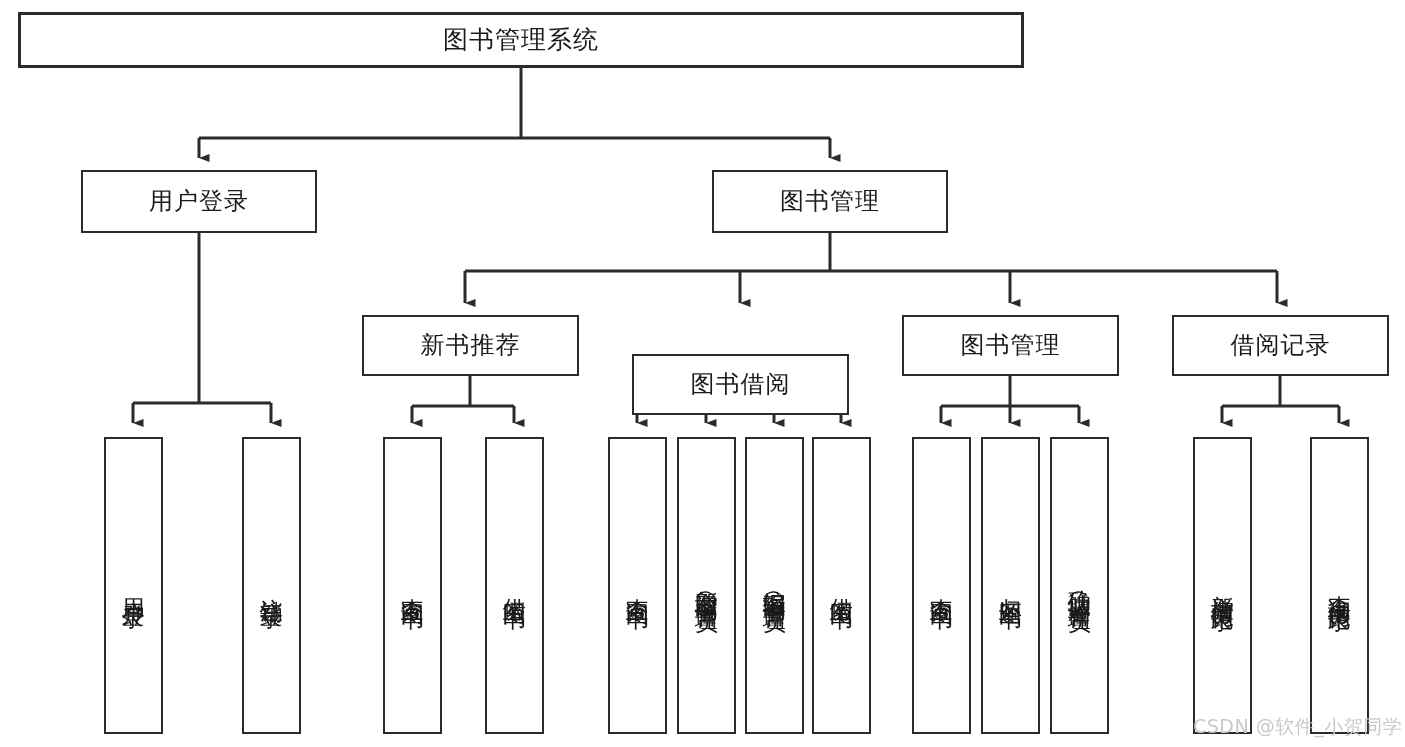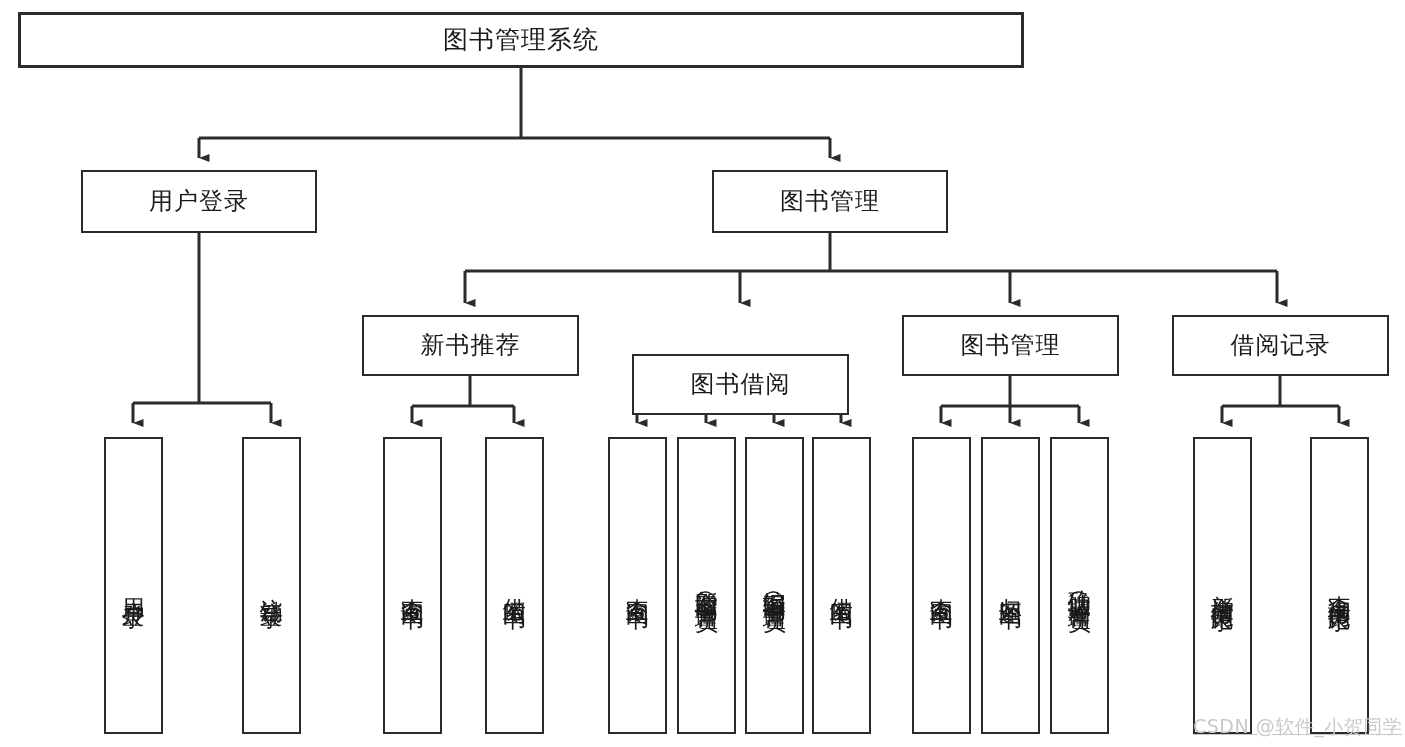--- a/index.html
+++ b/index.html
@@ -185,15 +185,15 @@
     <span class="vtext">确认归还（管理员）</span>
   </div>
 
   <div class="node vert" style="left:1193px; top:437px; width:59px; height:297px;">
     <span class="vtext">新增借阅记录</span>
   </div>
   <div class="node vert" style="left:1310px; top:437px; width:59px; height:297px;">
     <span class="vtext">查询借阅记录</span>
   </div>
 
-  <div class="watermark" style="left:1193px; top:714px;text-decoration:underline;">CSDN @软件_小贺同学</div>
+  <div class="watermark" style="left:1193px; top:714px;">CSDN @软件_小贺同学</div>
 
 </div>
 
 </body></html>

